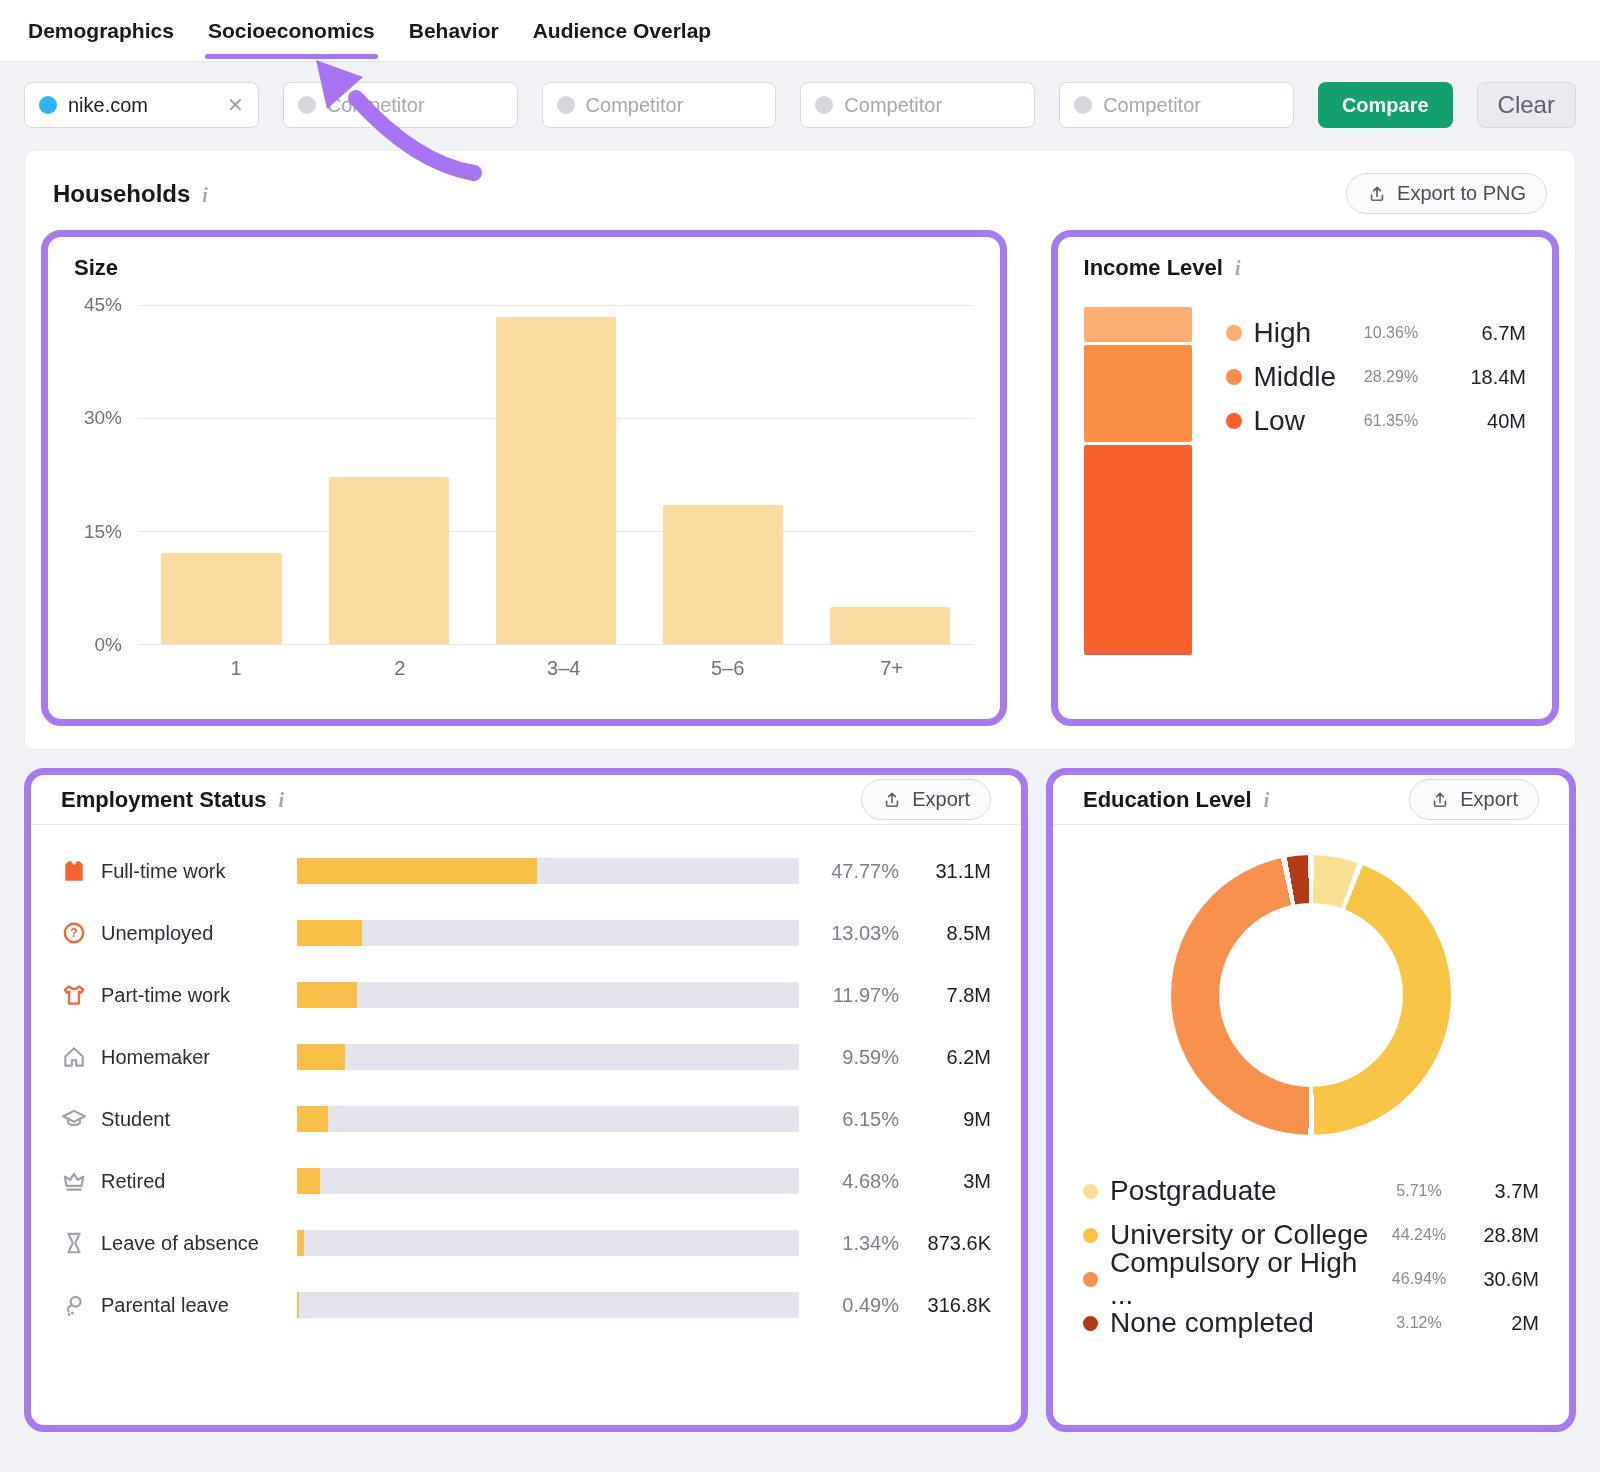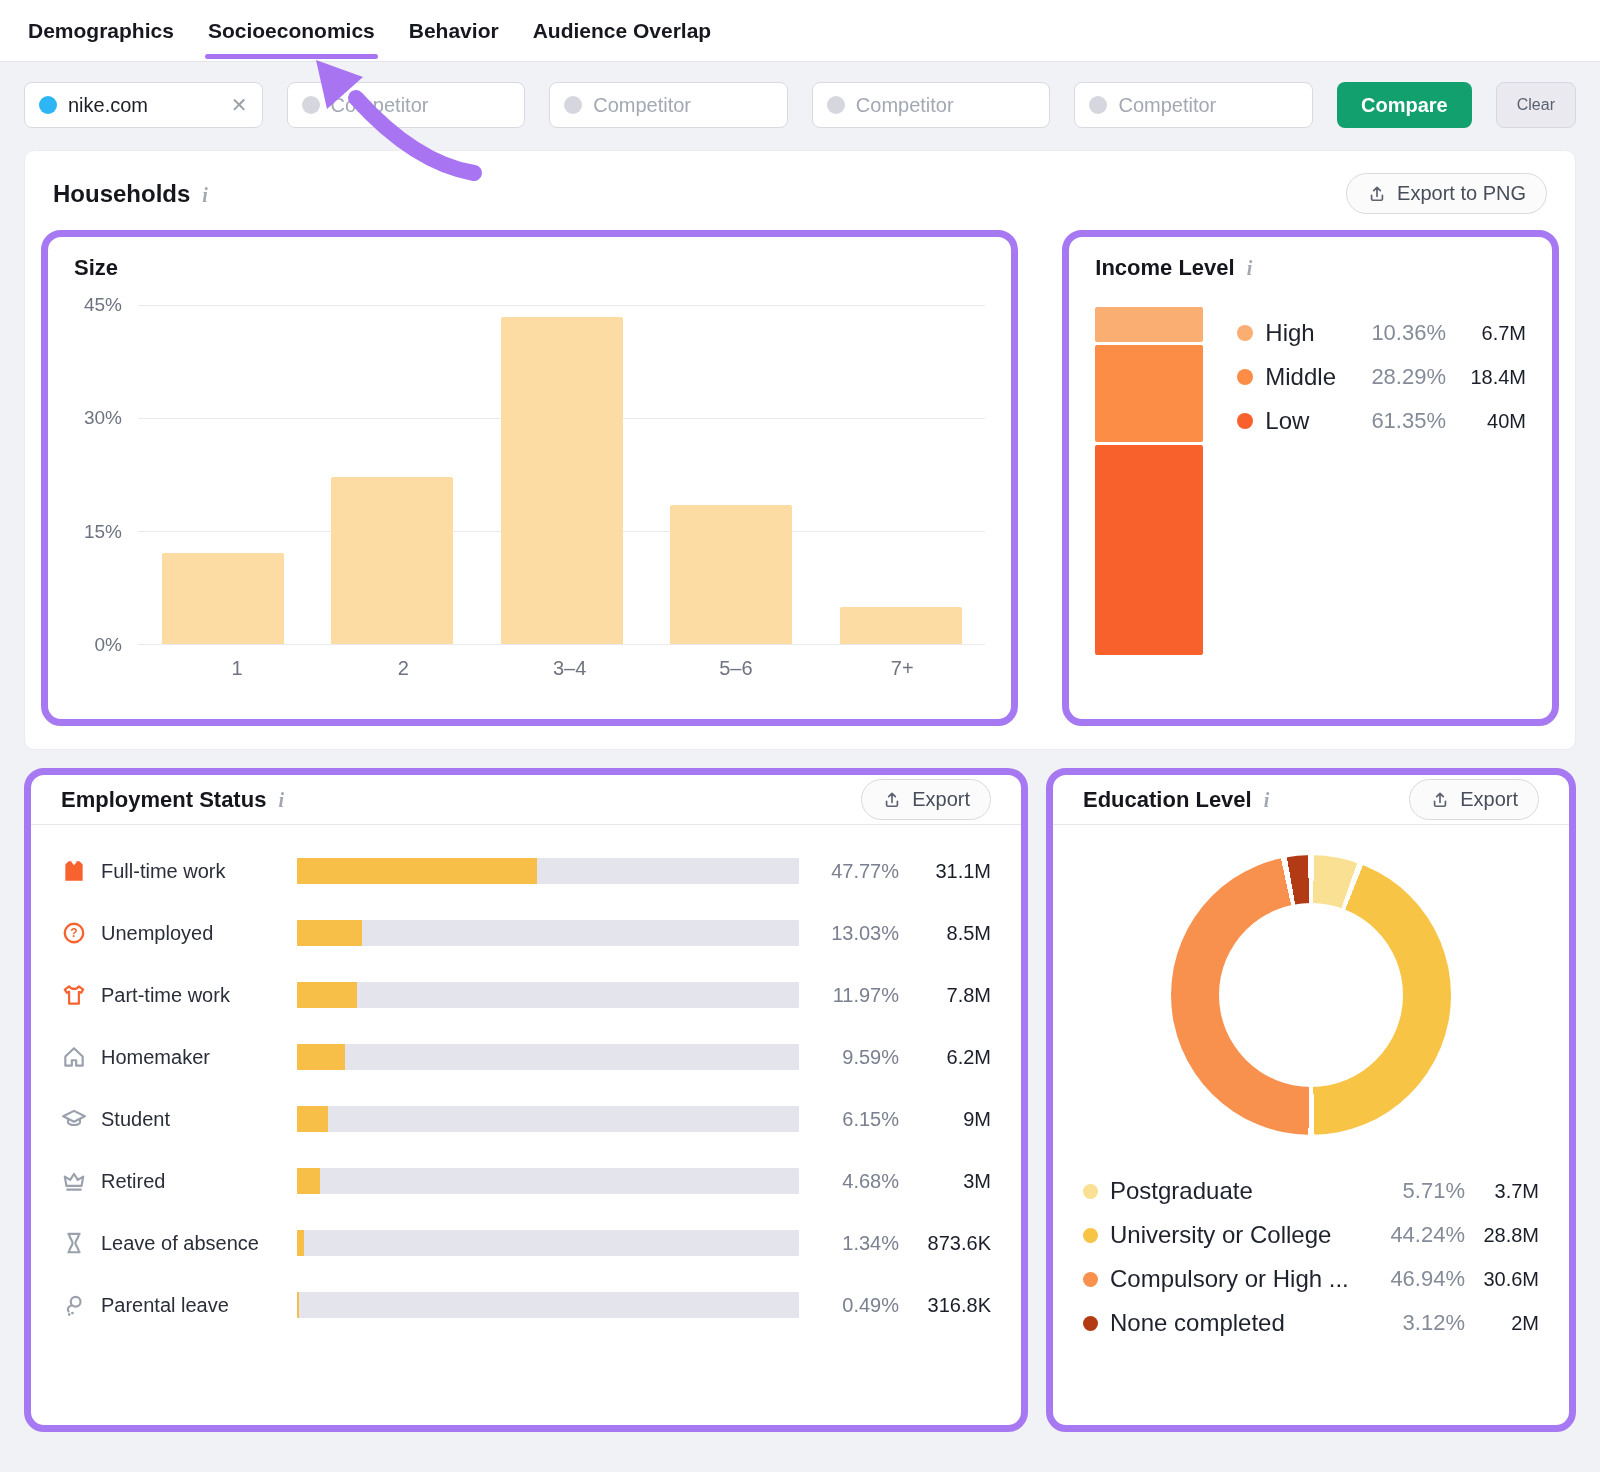--- a/index.html
+++ b/index.html
@@ -21,21 +21,21 @@
   .dot { width:18px; height:18px; border-radius:50%; flex:none; }
   .dot.blue { background:#2db5f5; }
   .dot.gray { background:#d6d7de; }
   .finput .val { color:#1c1f26; }
   .finput .ph { color:#a3a8b3; }
   .chip-x { margin-left:auto; color:#9aa0aa; font-size:20px; cursor:pointer; }
   .btn-compare { flex:none; height:46px; padding:0 24px; border:none; border-radius:8px;
                  background:#12a06e; color:#fff; font-size:20px; font-weight:700; cursor:pointer;
                  font-family:inherit; }
   .btn-clear { flex:none; height:46px; padding:0 20px; border:1px solid #d7d7df; border-radius:8px;
-               background:#e9e9ef; color:#5b6170; font-size:16px; cursor:pointer; font-family:inherit; }
+               background:#e9e9ef; color:#5b6170; font-size:24px; cursor:pointer; font-family:inherit; }
 
   
   .panel { margin:22px 24px 0; background:#fff; border:1px solid #ebebf0; border-radius:10px;
            height:600px; }
   .panel-head { display:flex; align-items:center; justify-content:space-between; padding:22px 28px 8px; }
   .sec-title { font-size:24px; font-weight:700; color:#15171d; }
   .info { font-family:"Liberation Serif","DejaVu Serif",serif; font-style:italic; font-weight:700;
           color:#a3a7b1; font-size:20px; margin-left:12px; }
   .btn-export { display:inline-flex; align-items:center; gap:10px; border:1px solid #d8dae0;
                 border-radius:22px; background:#fbfbfc; color:#474d59; font-size:20px;
@@ -62,22 +62,22 @@
   .size-xlabel { flex:1; text-align:center; color:#6d7380; font-size:20px; }
 
   
   .card-income { flex:1; height:496px; padding:18px 26px;margin-left:12px; }
   .income-body { display:flex; gap:34px; margin-top:26px; }
   .income-stack { width:108px; height:348px; display:flex; flex-direction:column; gap:3px; }
   .income-stack div { border-radius:2px; }
   .legend { flex:1; padding-top:4px; }
   .lrow { display:flex; align-items:center; height:44px; }
   .ldot { width:16px; height:16px; border-radius:50%; margin-right:12px; flex:none; }
-  .llabel { font-size:24px; color:#1e222c; flex:1; }
-  .lpct { width:110px; text-align:right; color:#858b98; font-size:22px; }
+  .llabel { font-size:28px; color:#1e222c; flex:1; }
+  .lpct { width:110px; text-align:center; color:#858b98; font-size:16px; }
   .lval { width:80px; text-align:right; color:#1a1e28; font-size:20px; }
 
   
   .bottom { display:flex; gap:18px; margin:18px 24px 0; }
   .bcard-head { display:flex; align-items:center; justify-content:space-between; padding:4px 30px; }
   .divider { height:1px; background:#e7e8ed; }
 
   .card-emp { width:1004px; height:664px; }
   .emp-body { padding:26px 30px 0; }
   .emp-row { display:flex; align-items:center; height:40px; margin-bottom:22px; }

